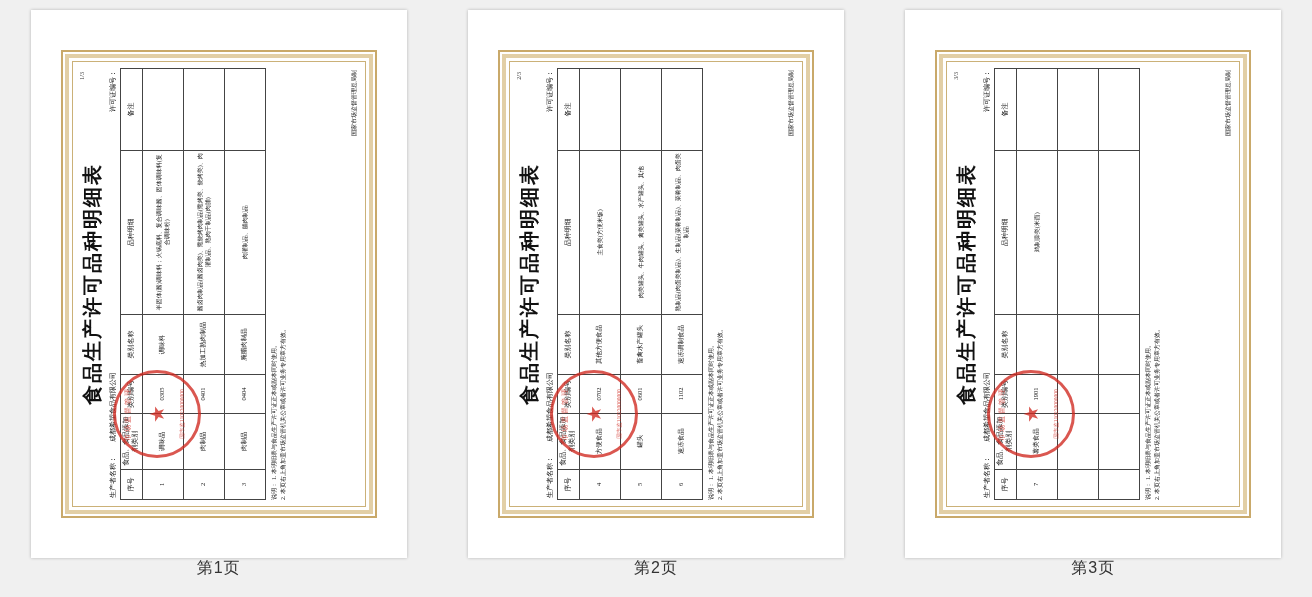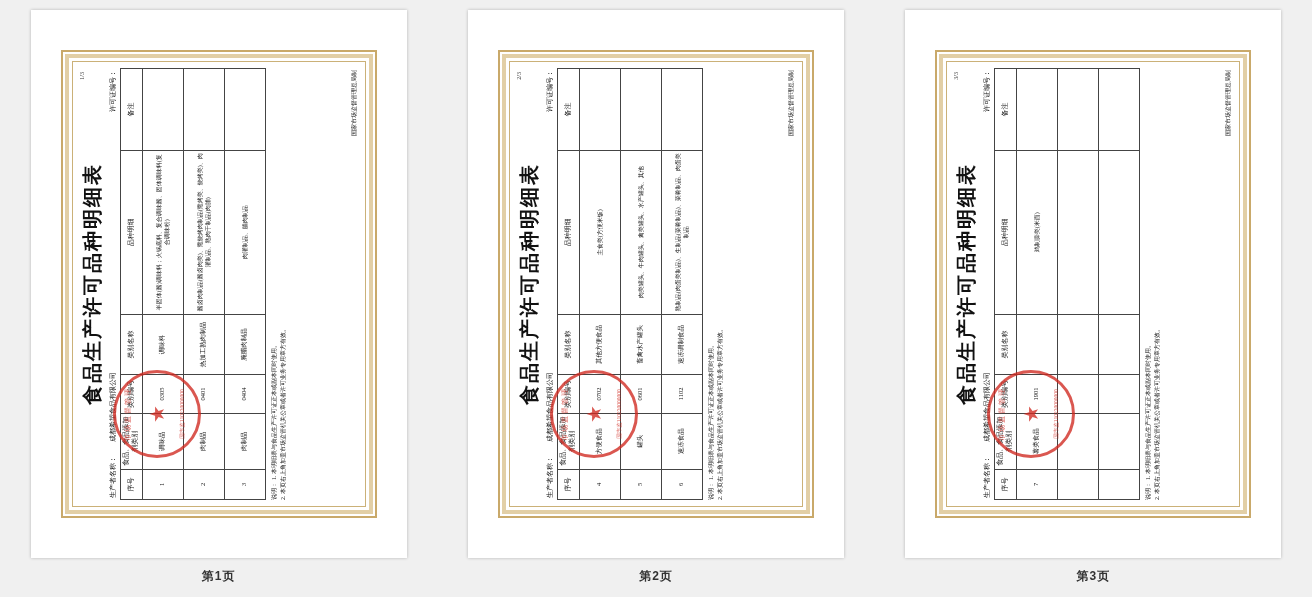--- a/index.html
+++ b/index.html
@@ -31,25 +31,23 @@
   }
   .page {
     position: relative;
     width: 376px;
     height: 548px;
     background: #ffffff;
     box-shadow: 0 0 3px rgba(0,0,0,0.25);
     overflow: hidden;
   }
   .page-label {
-    margin-top: 10px;
-    font-size: 12px;
+    font-size: 16px;
     color: #333;
     letter-spacing: 1px;
-    font-weight: bold;
   }
 
   
   .cert-rot {
     position: absolute;
     top: 50%;
     left: 50%;
     width: 500px;   
     height: 340px;  
     margin-left: -250px;

